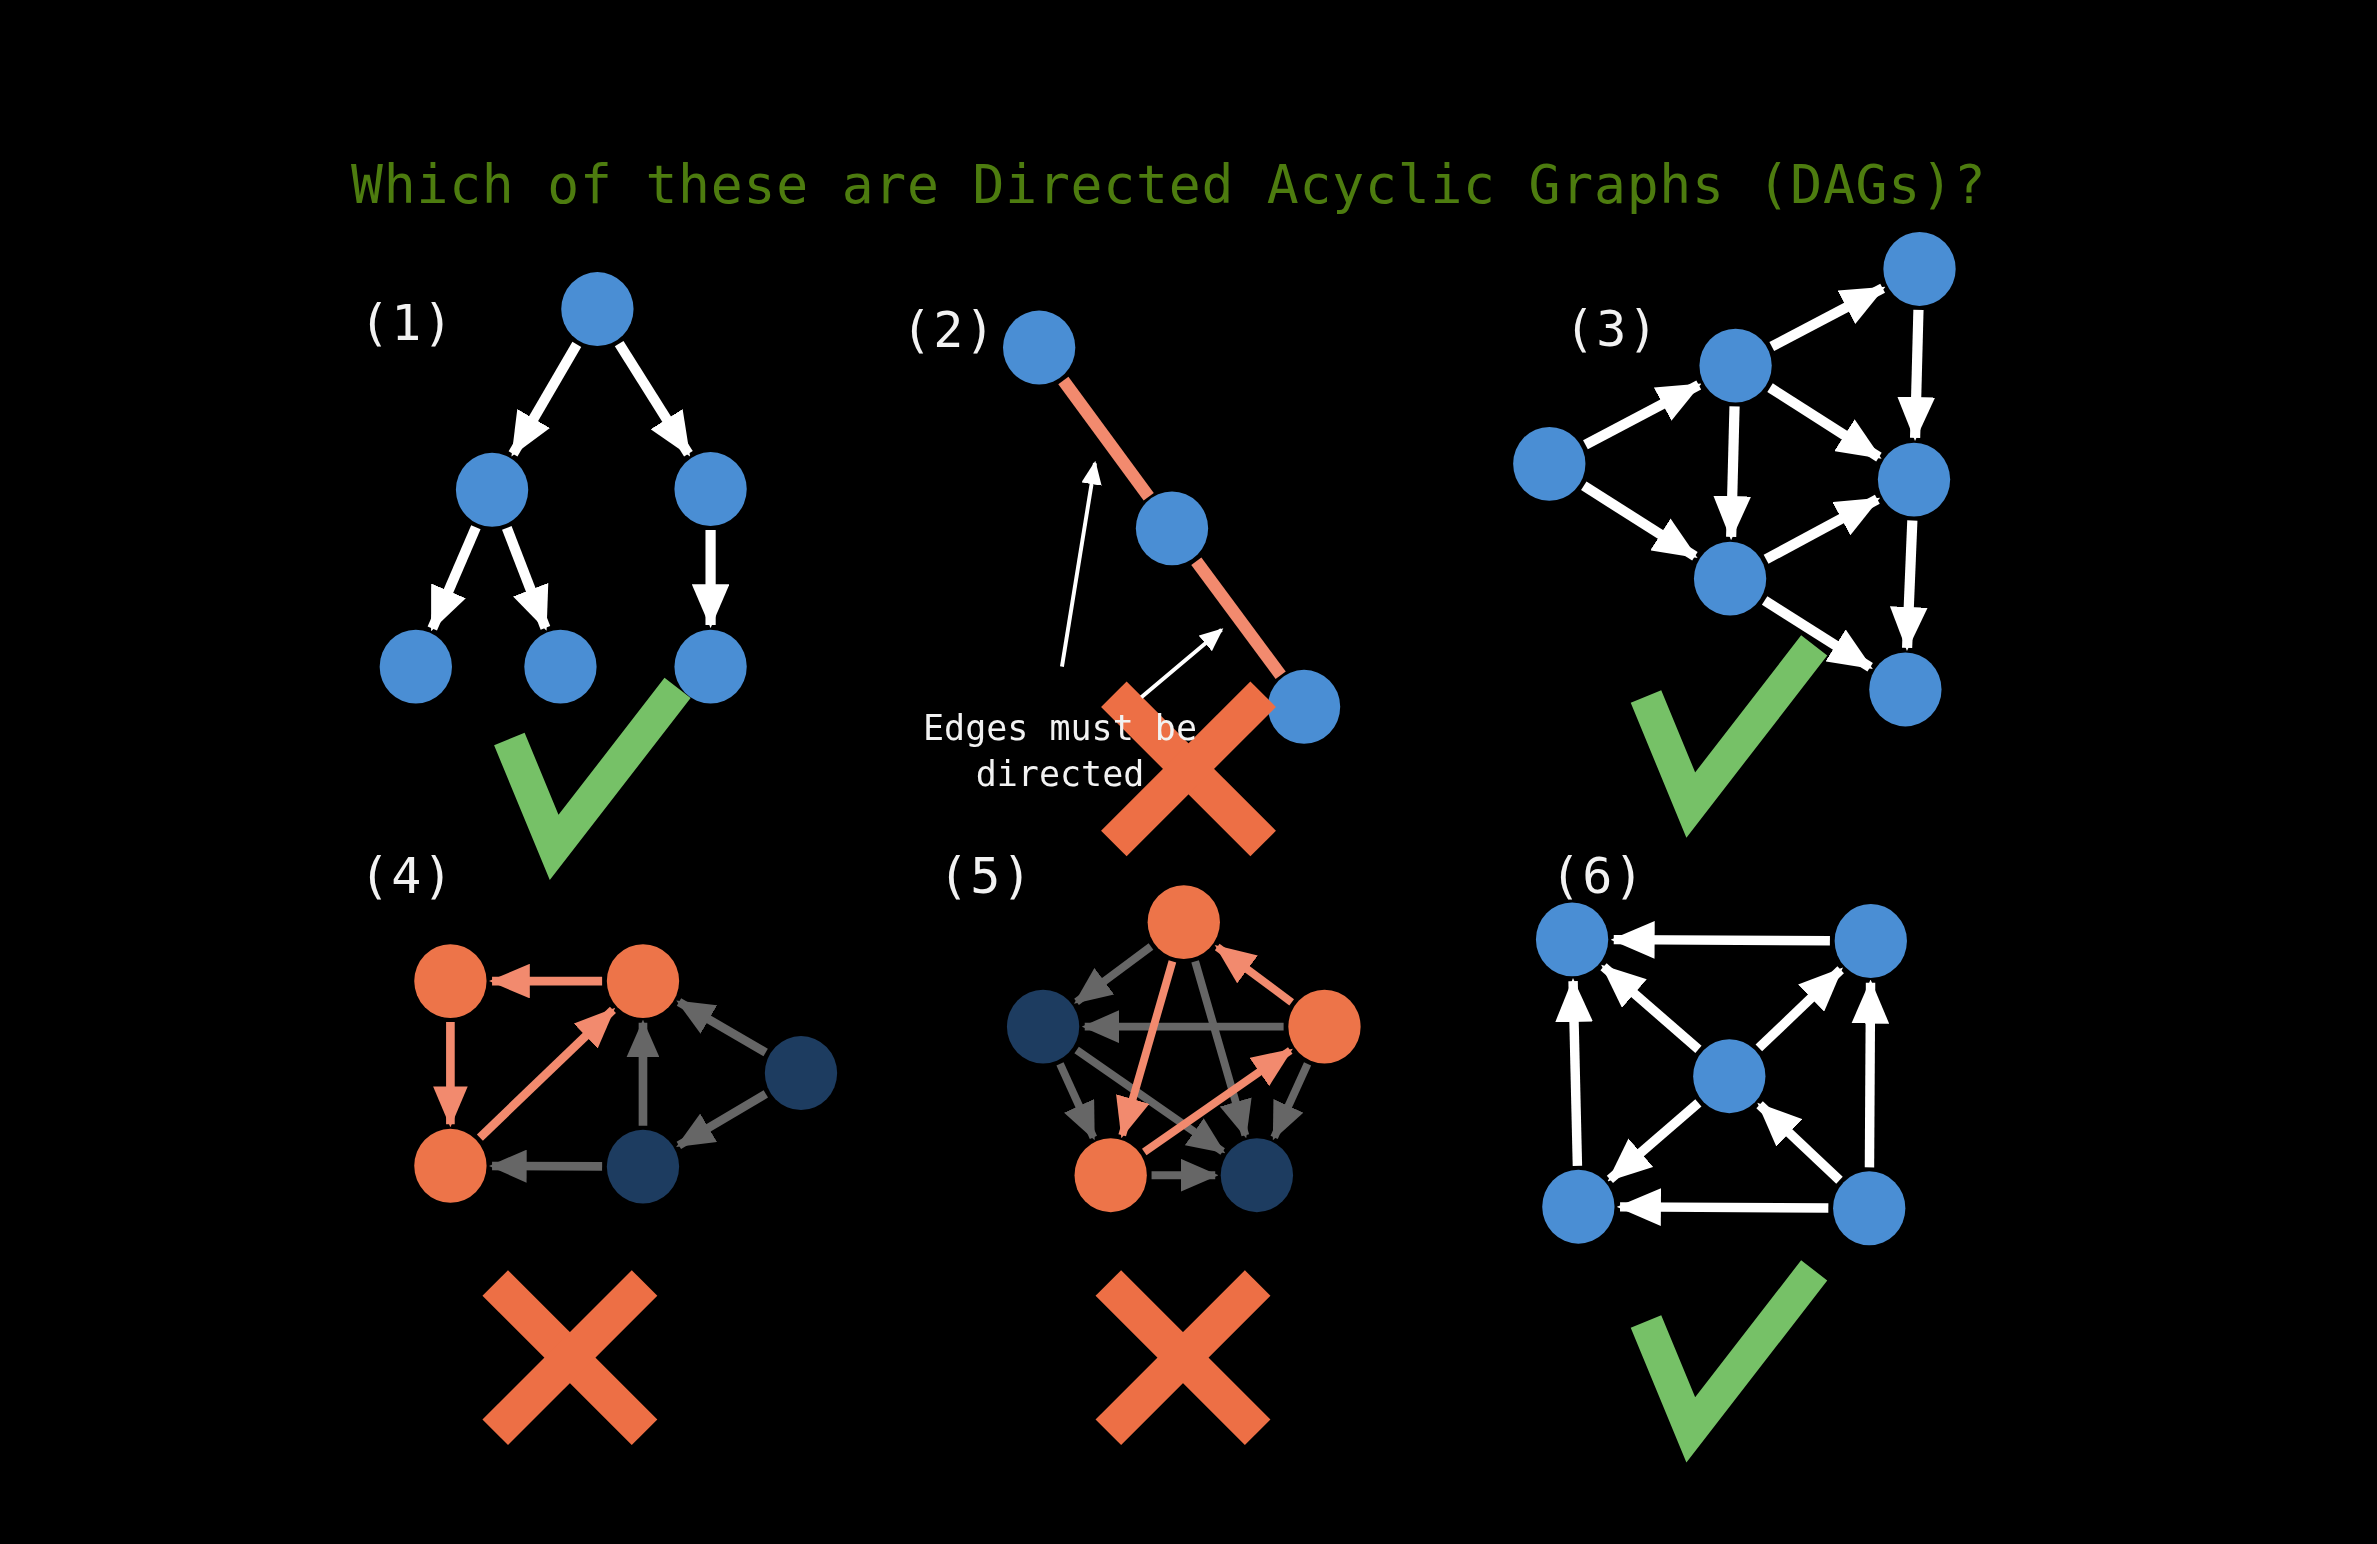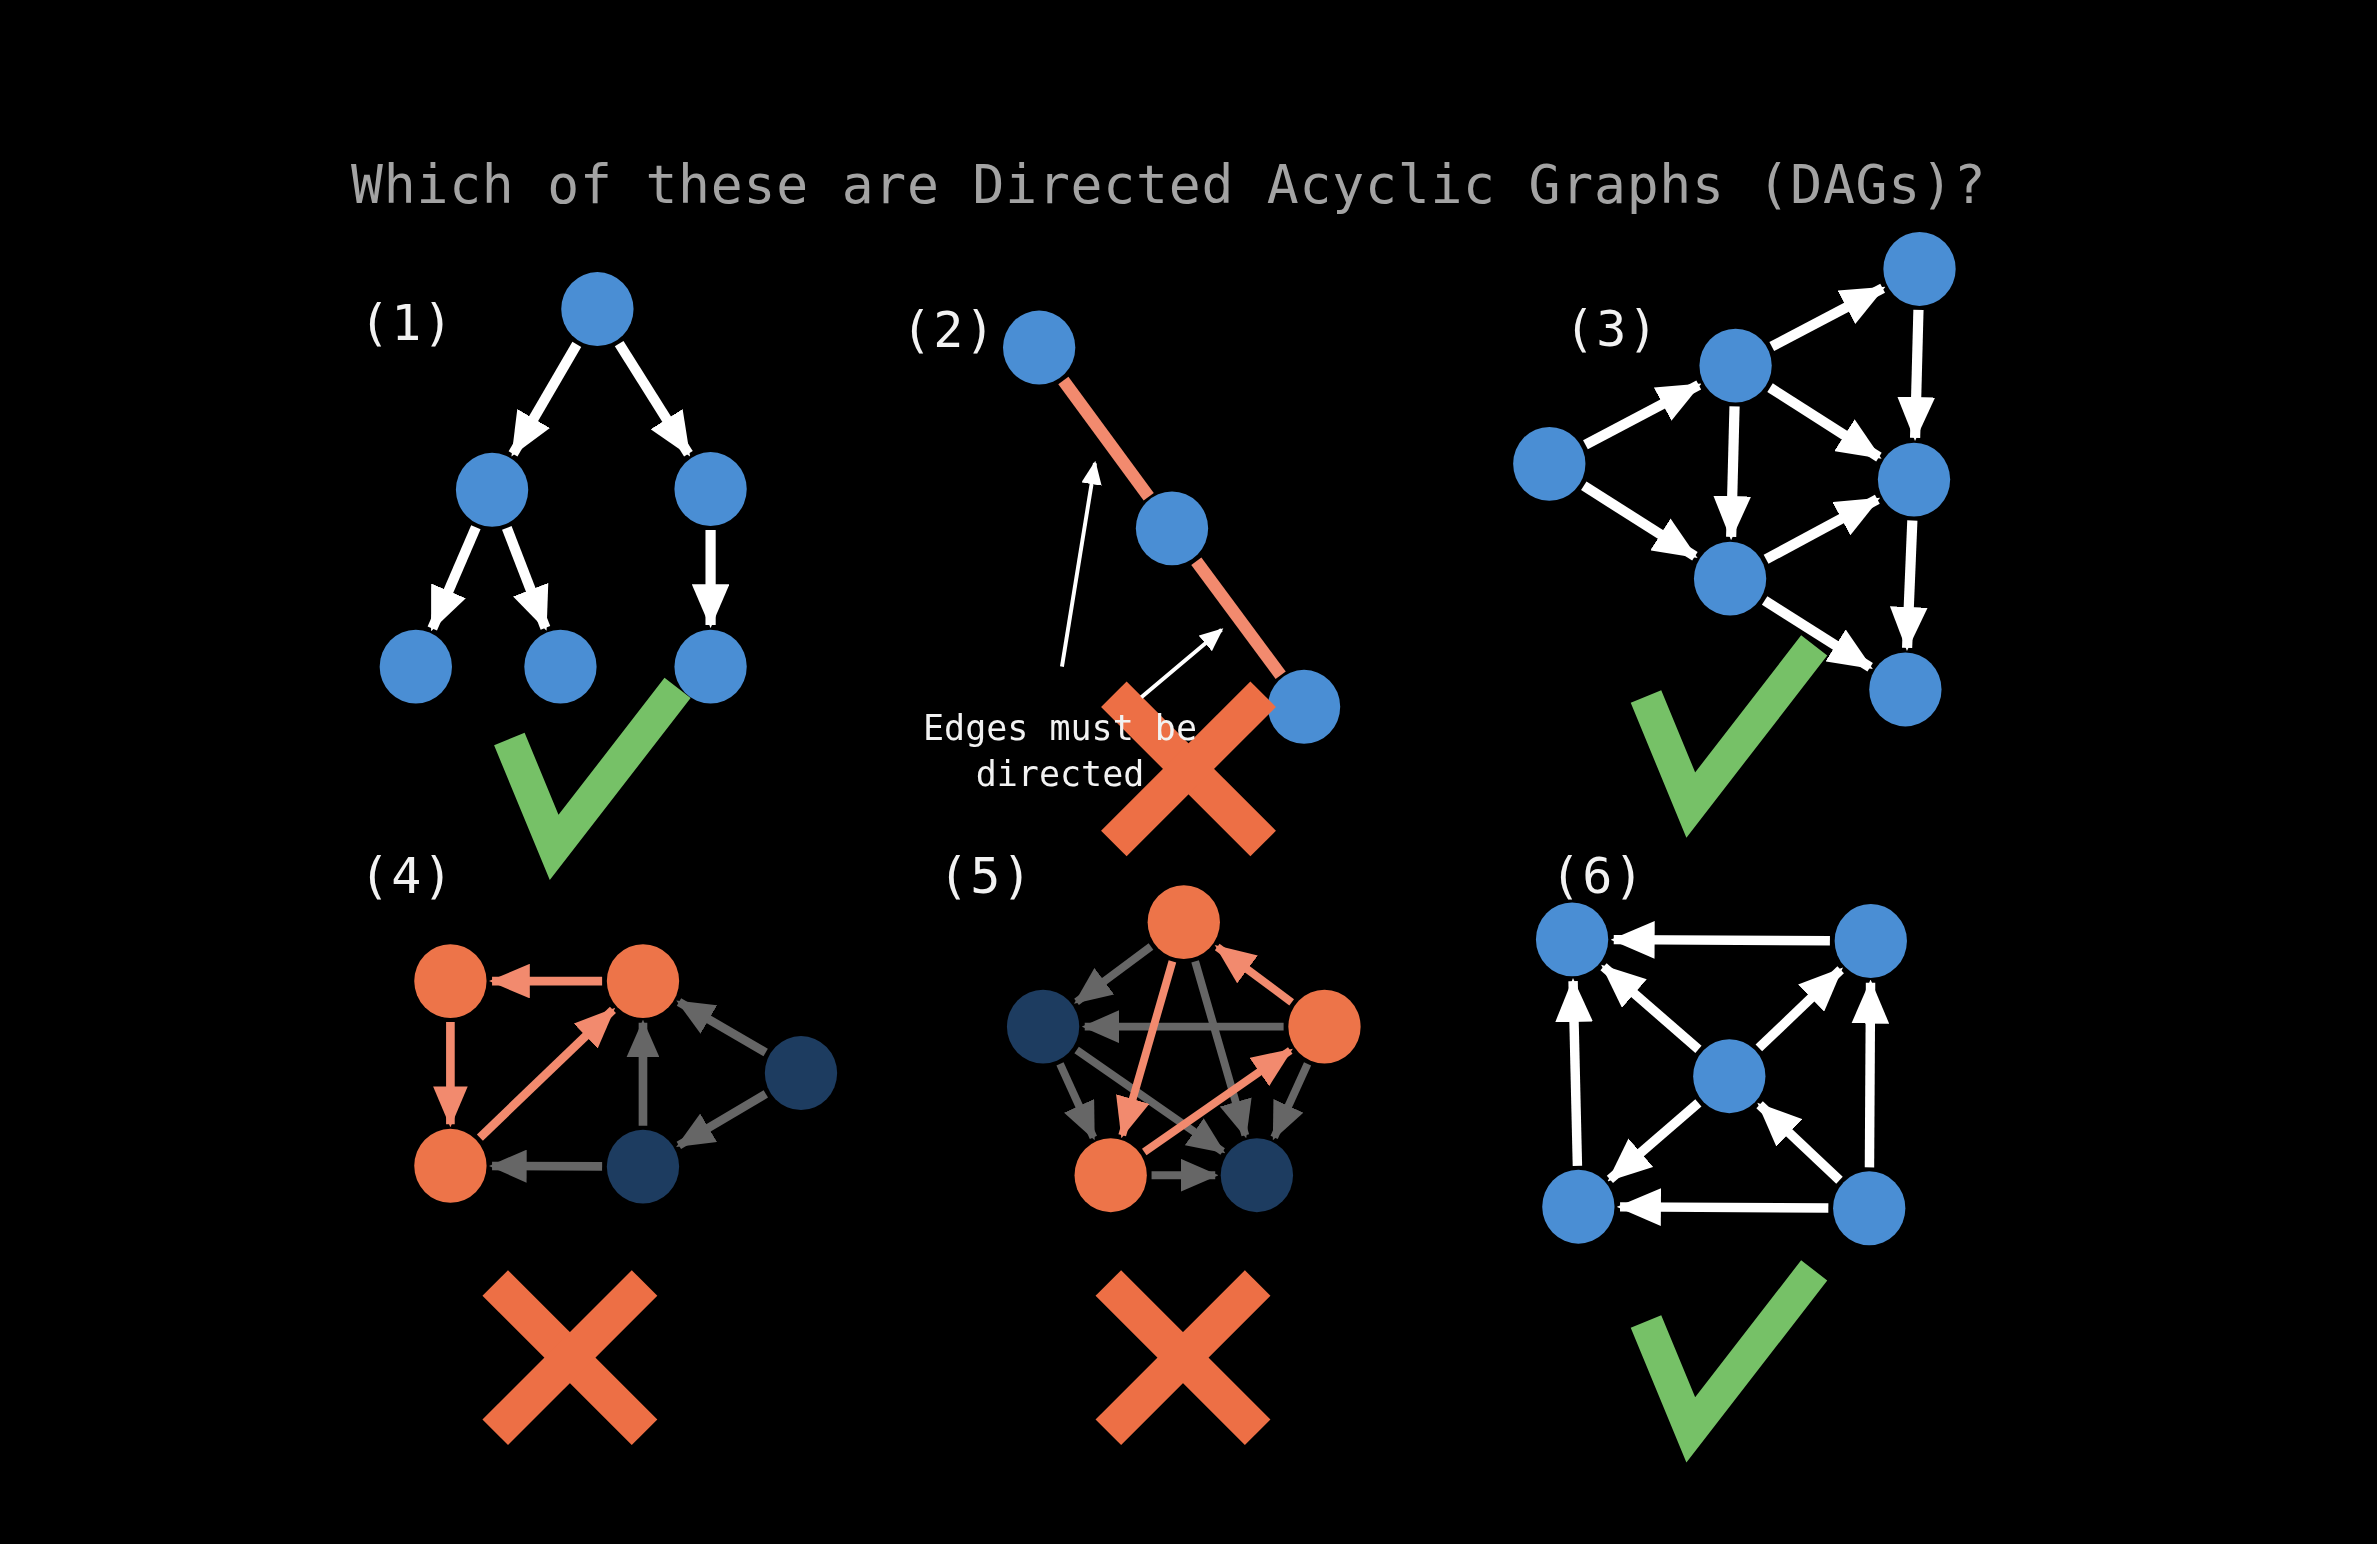--- a/index.html
+++ b/index.html
@@ -2,21 +2,21 @@
 <html style="font-size:12.6px"><head>
 <meta charset="utf-8">
 <style>
   html,body{margin:0;padding:0;}
   body{
     width:2377px;height:1544px;background:#000;overflow:hidden;position:relative;
     font-family:"DejaVu Sans Mono","Liberation Mono",monospace;
   }
   .title{
     position:absolute;left:351px;top:154px;
-    font-size:53px;color:#a3a3a3;white-space:nowrap;letter-spacing:0.8px;
+    font-size:53px;color:#4d7c0f;white-space:nowrap;letter-spacing:0.8px;
   }
   .panel-label{
     position:absolute;transform:translate(-50%,-50%);
     font-size:50px;color:#f2f2f2;white-space:nowrap;letter-spacing:1.6px;
   }
   .annotation{
     position:absolute;left:1060px;top:705px;transform:translateX(-50%);
     font-size:35px;line-height:46px;color:#f2f2f2;text-align:center;white-space:nowrap;
   }
   .annotation span{display:block;text-align:center;}

